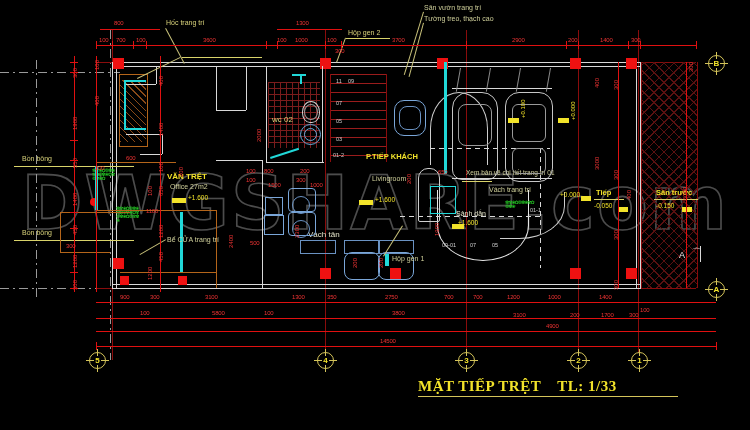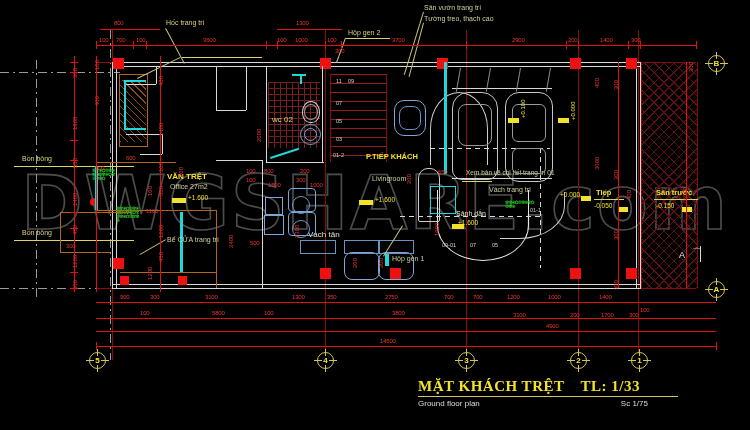--- a/index.html
+++ b/index.html
@@ -429,23 +429,19 @@
     </div>
   <div class="bub" style="left:708px;top:55px;">
       <span>B</span>
     </div>
   <div class="bub" style="left:708px;top:281px;">
       <span>A</span>
     </div>
 
   <div id="tb">
     <div style="display:flex;align-items:baseline;gap:16px;">
-      <span class="t1">MẶT KHÁCH TRỆT</span>
+      <span class="t1">MẶT TIẾP TRỆT</span>
       <span class="t1">TL: 1/33</span>
     </div>
     <div class="rule"></div>
-    <div style="display:flex;justify-content:space-between;width:230px;">
-      <span class="t2">Ground floor plan</span>
-      <span class="t3">Sc 1/75</span>
-    </div>
   </div>
 
 </div>
 
 </body></html>

